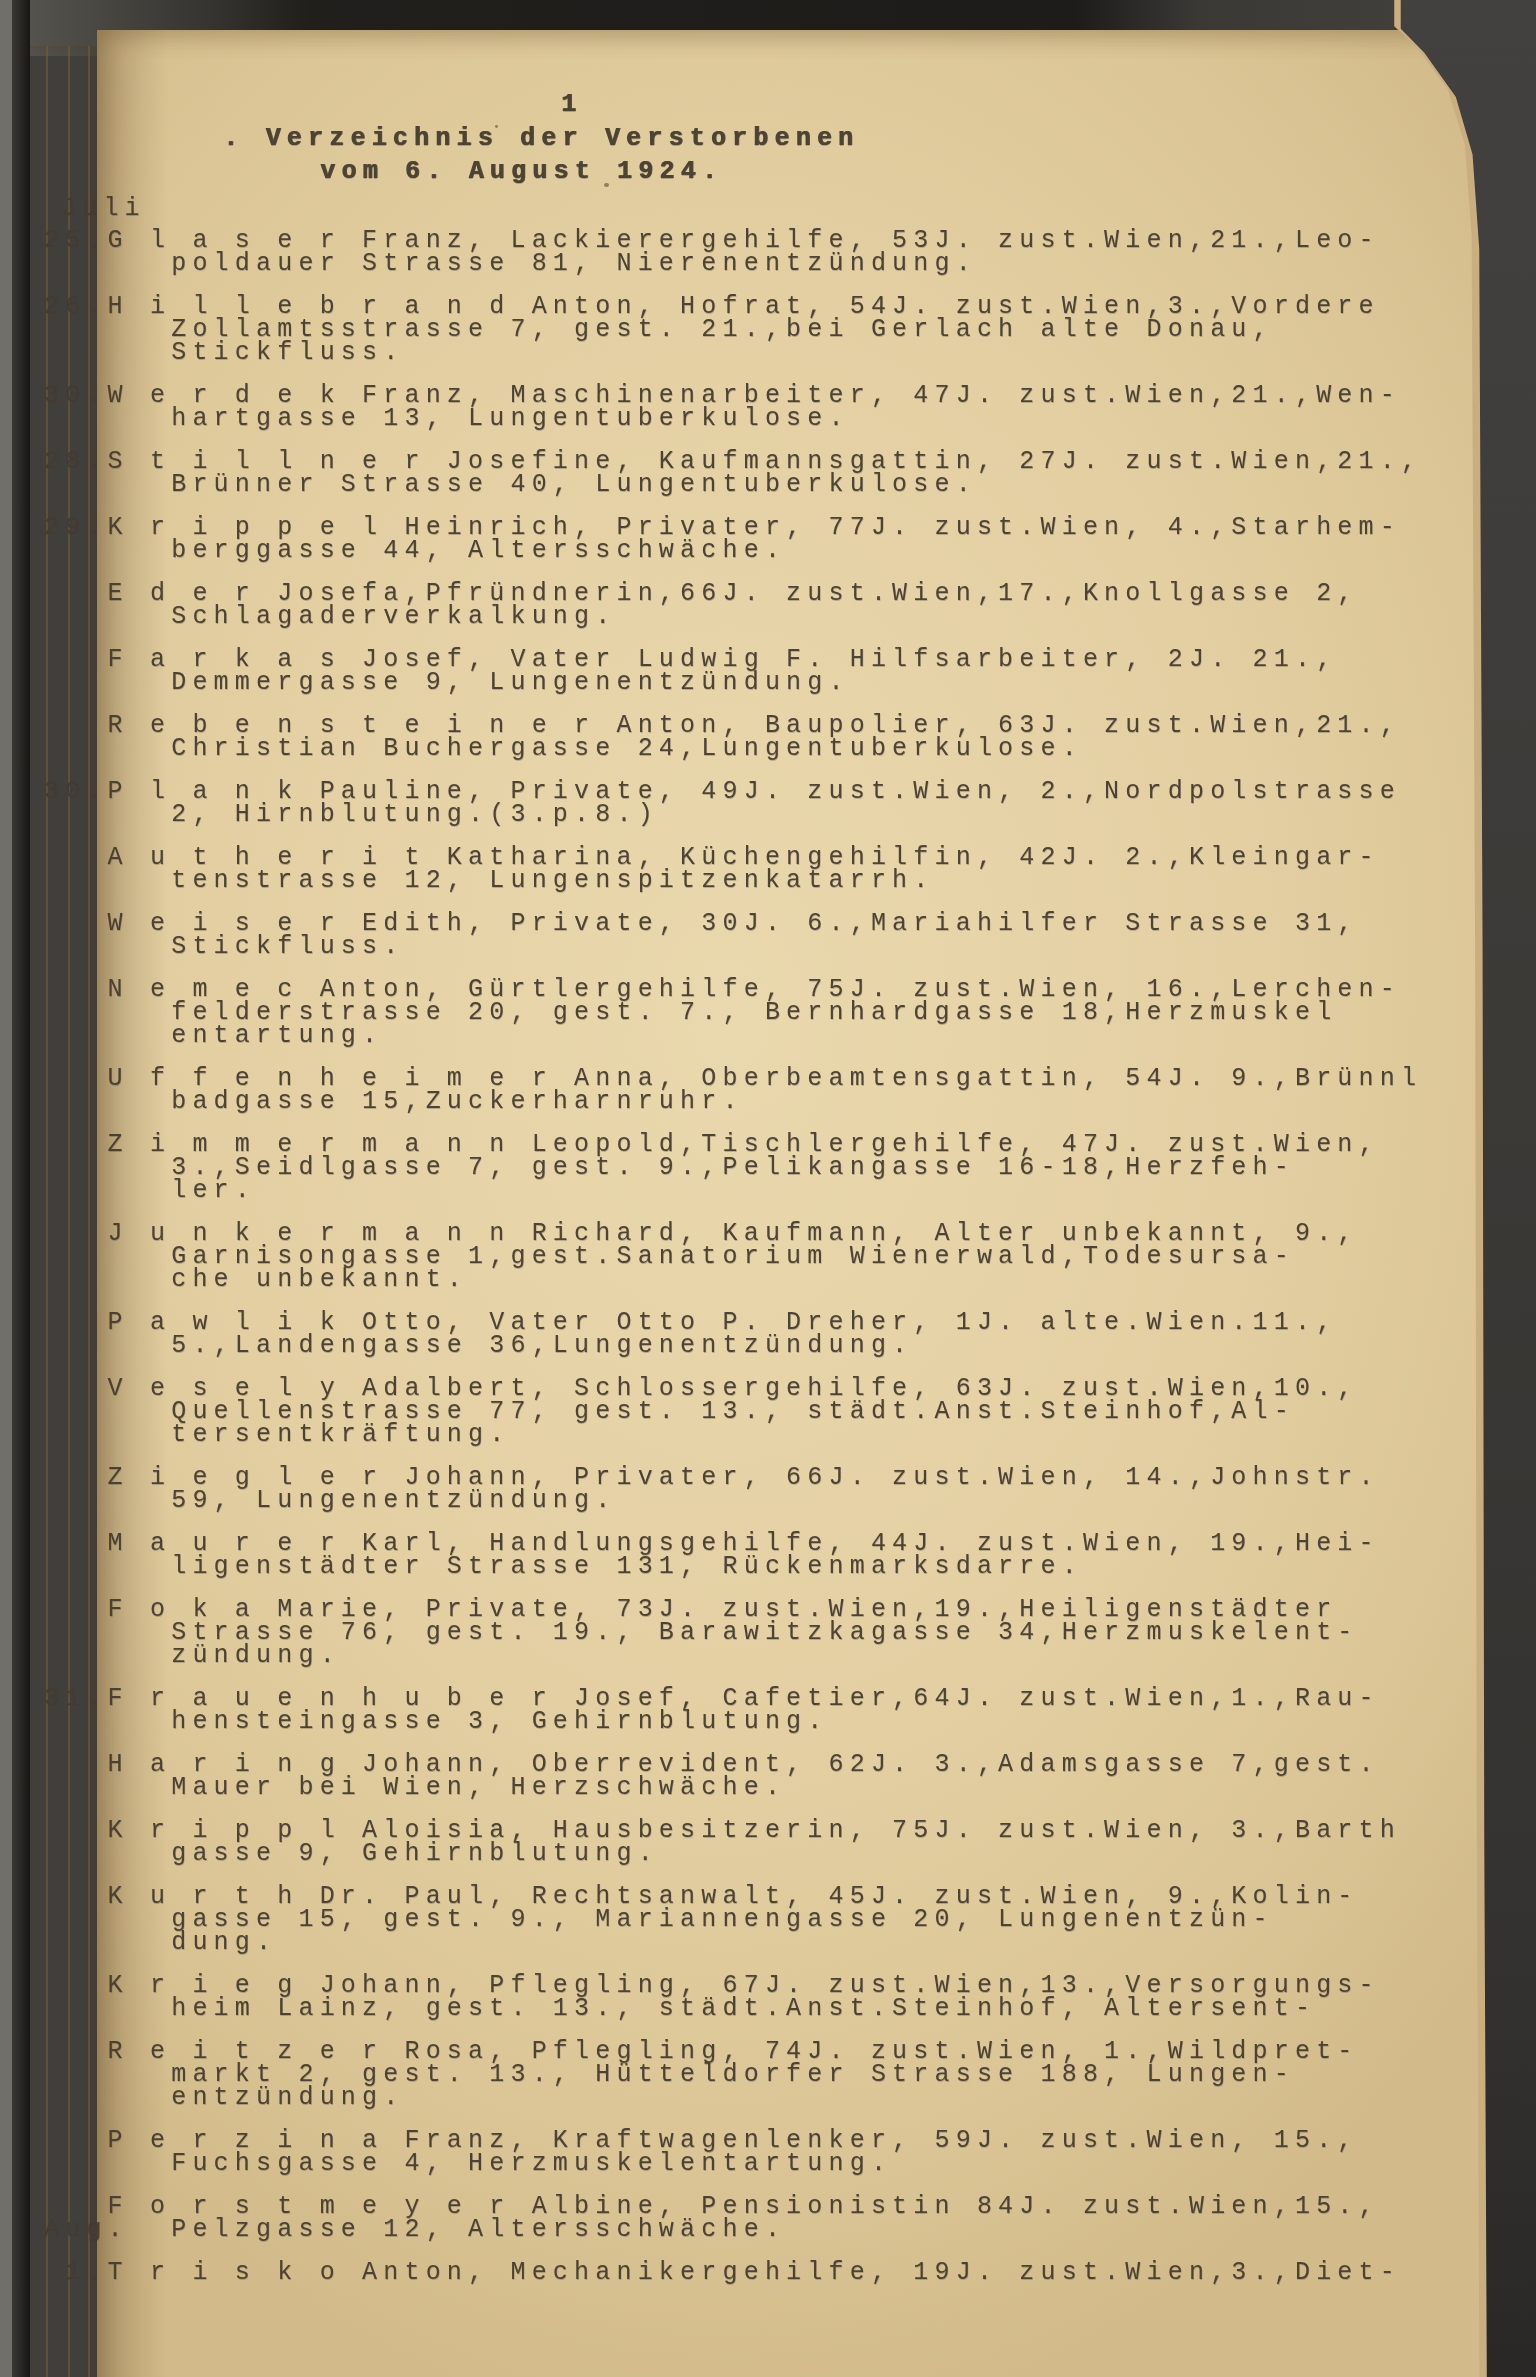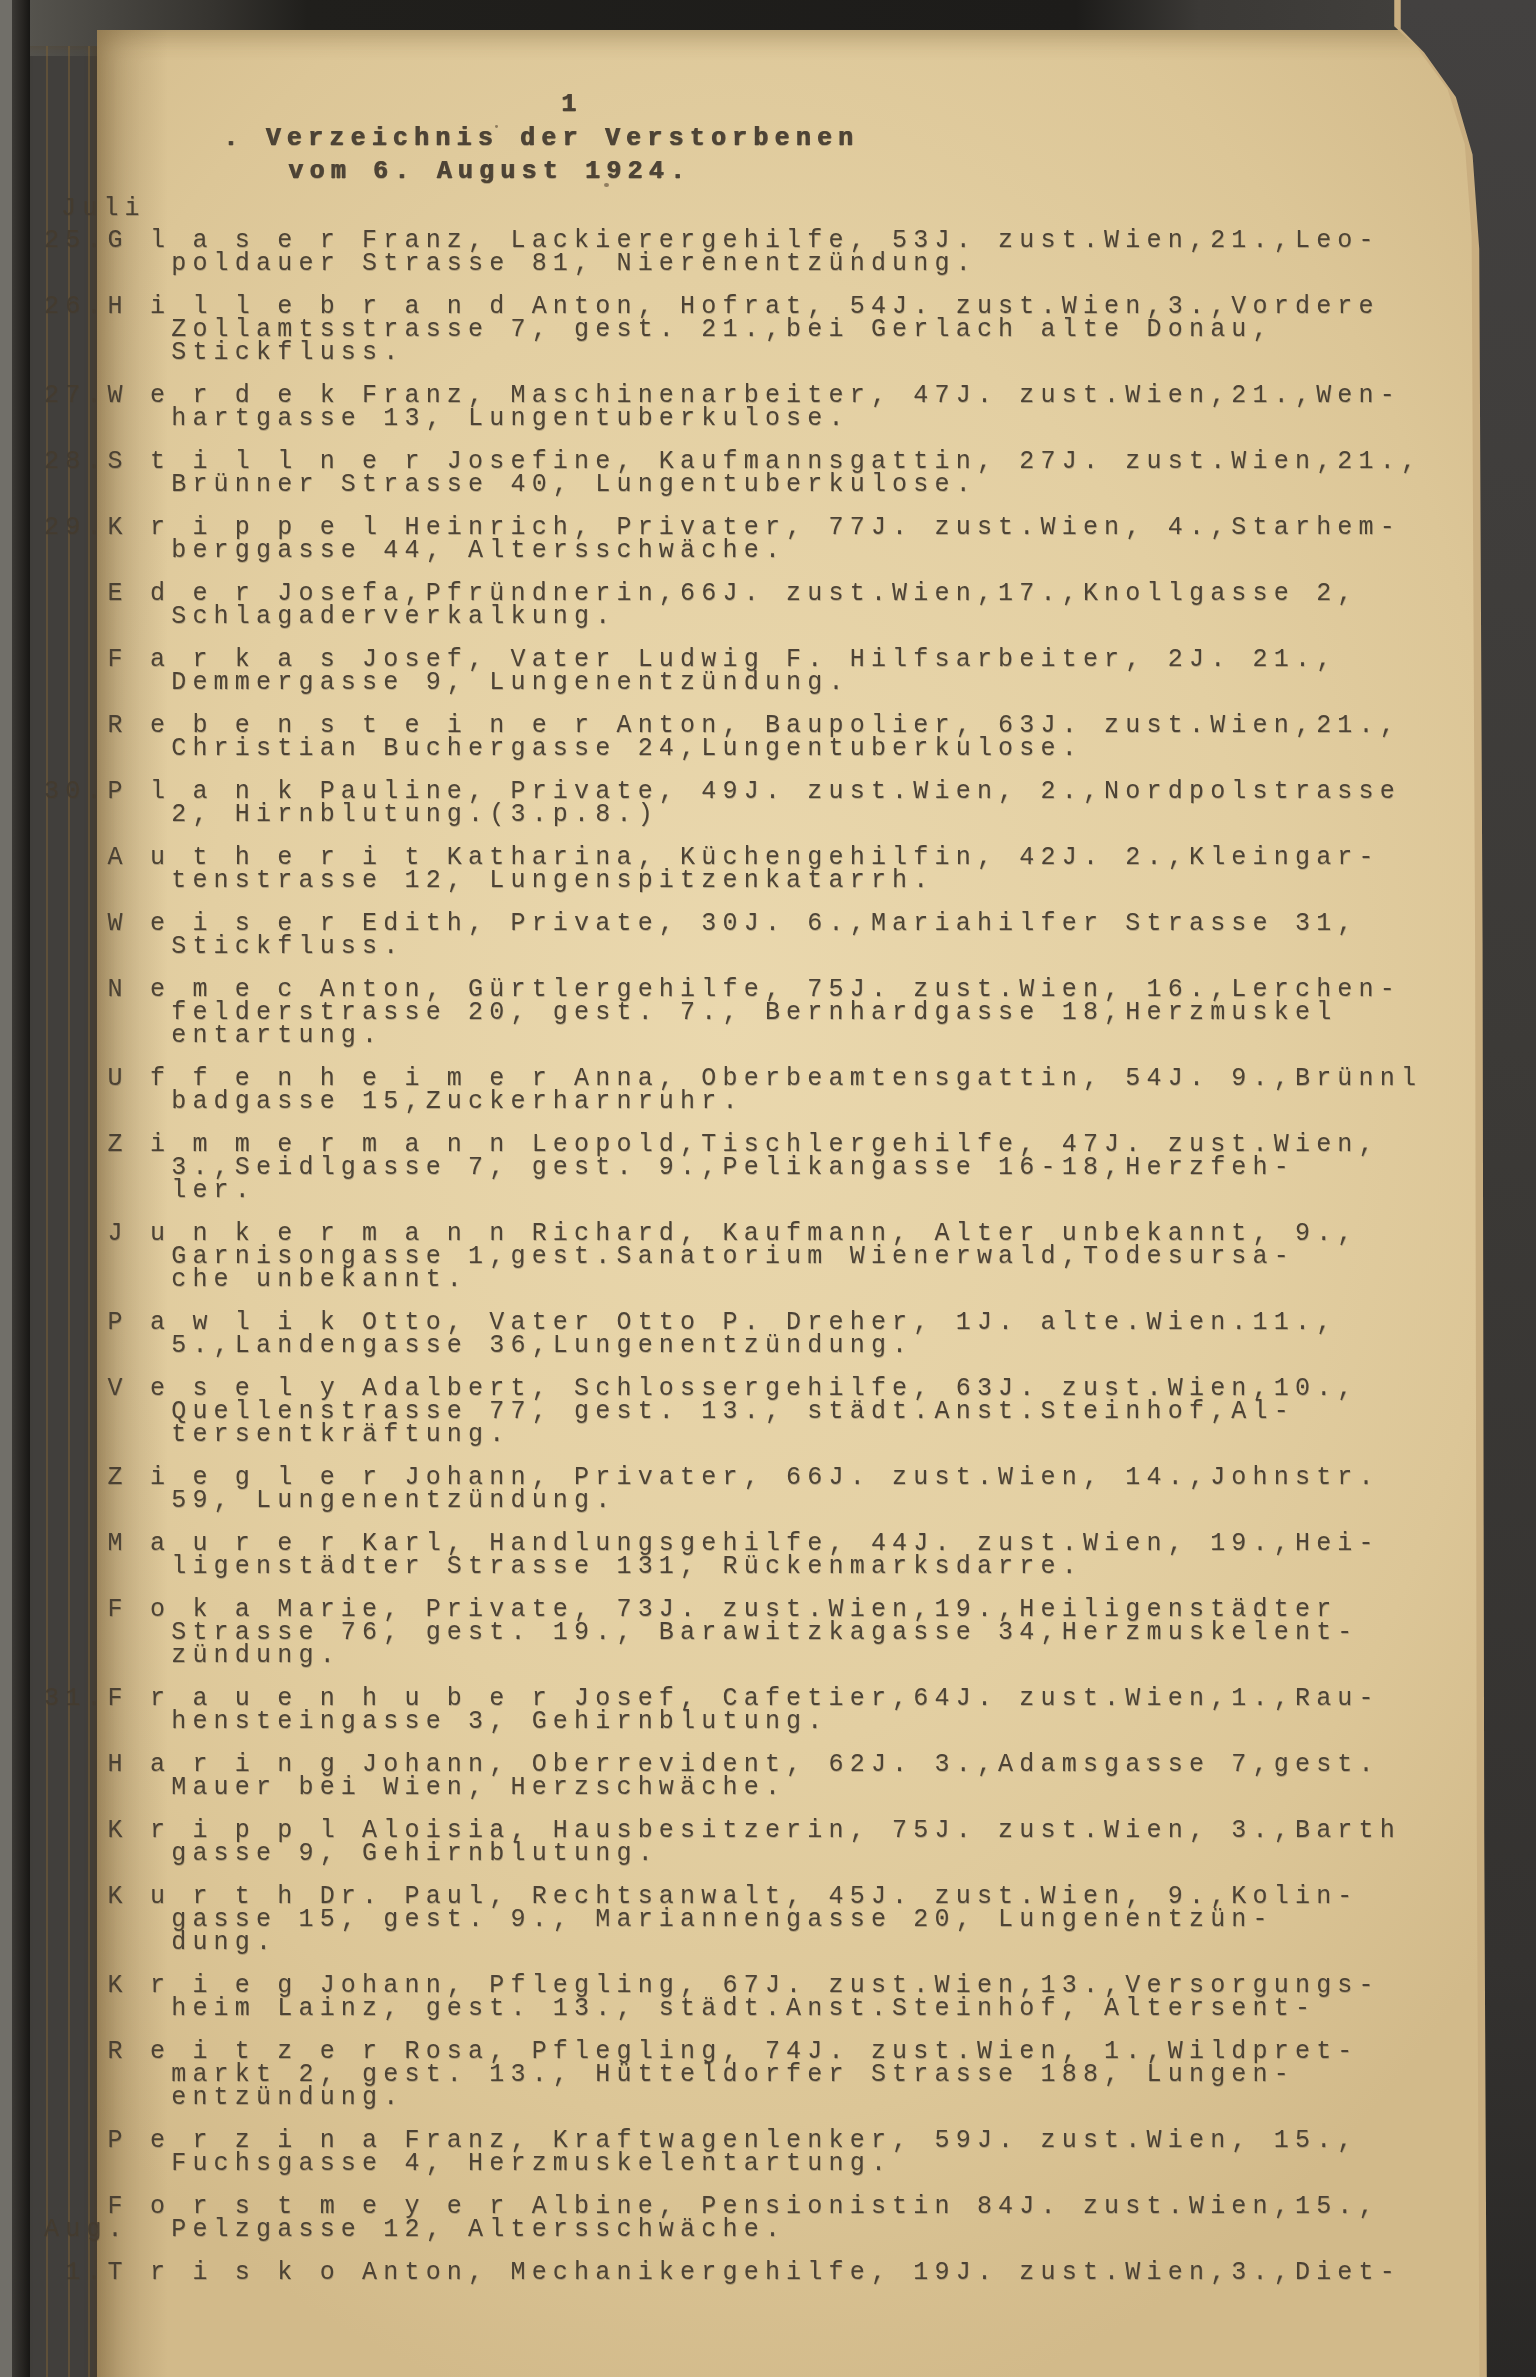--- a/index.html
+++ b/index.html
@@ -53,21 +53,21 @@
     opacity:.94;
   }
   .t{
     position:absolute;white-space:pre;
     font-size:25px;line-height:23px;letter-spacing:6.2px;
     text-shadow:0.5px 0.5px 0 rgba(68,59,47,.30);
   }
   .hdr{font-weight:700;text-shadow:1px 0 0 rgba(62,53,42,.85),0.5px 0.5px 0.5px rgba(68,59,47,.35);}
   #pagenum{left:561px;top:93px;}
   #title1{left:223px;top:127px;text-align:center;}
-  #title2{left:288px;top:160px;}
+  #title2{left:320px;top:160px;}
   #juli{left:61px;top:197px;text-align:center;}
   #entries{position:absolute;left:44px;top:229px;}
   .entry{margin-bottom:20px;}
   .tline{white-space:pre;font-size:25px;line-height:23px;letter-spacing:6.2px;
     text-shadow:0.5px 0.5px 0 rgba(68,59,47,.30);}
   .speck{position:absolute;border-radius:50%;background:#5a4a35;opacity:.6;}
 </style>
 </head>
 <body>
 
@@ -95,21 +95,21 @@
       <div class="entry">
         <div class="tline">25.G l a s e r Franz, Lackierergehilfe, 53J. zust.Wien,21.,Leo-</div>
         <div class="tline">      poldauer Strasse 81, Nierenentzündung.</div>
       </div>
       <div class="entry">
         <div class="tline">26.H i l l e b r a n d Anton, Hofrat, 54J. zust.Wien,3.,Vordere</div>
         <div class="tline">      Zollamtsstrasse 7, gest. 21.,bei Gerlach alte Donau,</div>
         <div class="tline">      Stickfluss.</div>
       </div>
       <div class="entry">
-        <div class="tline">27.W e r d e k Franz, Maschinenarbeiter, 47J. zust.Wien,21.,Wen-</div>
+        <div class="tline">30.W e r d e k Franz, Maschinenarbeiter, 47J. zust.Wien,21.,Wen-</div>
         <div class="tline">      hartgasse 13, Lungentuberkulose.</div>
       </div>
       <div class="entry">
         <div class="tline">28.S t i l l n e r Josefine, Kaufmannsgattin, 27J. zust.Wien,21.,</div>
         <div class="tline">      Brünner Strasse 40, Lungentuberkulose.</div>
       </div>
       <div class="entry">
         <div class="tline">29.K r i p p e l Heinrich, Privater, 77J. zust.Wien, 4.,Starhem-</div>
         <div class="tline">      berggasse 44, Altersschwäche.</div>
       </div>

